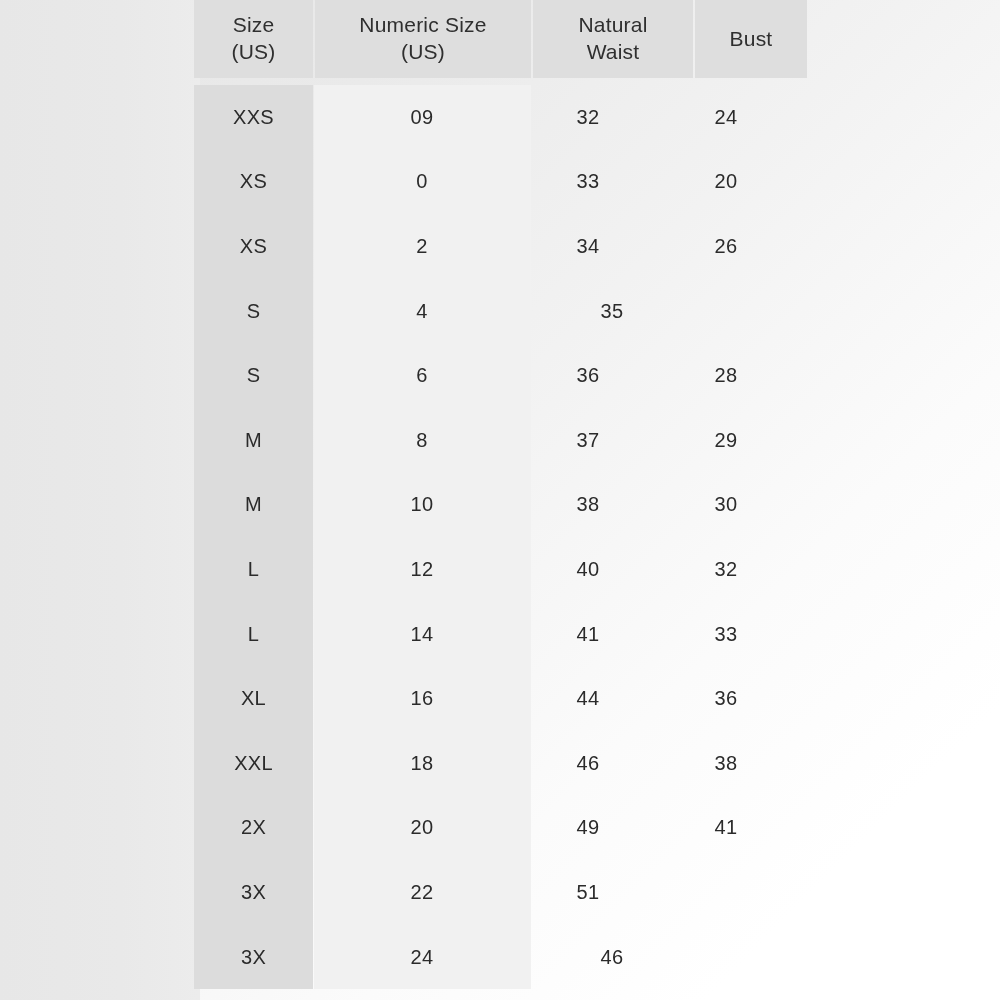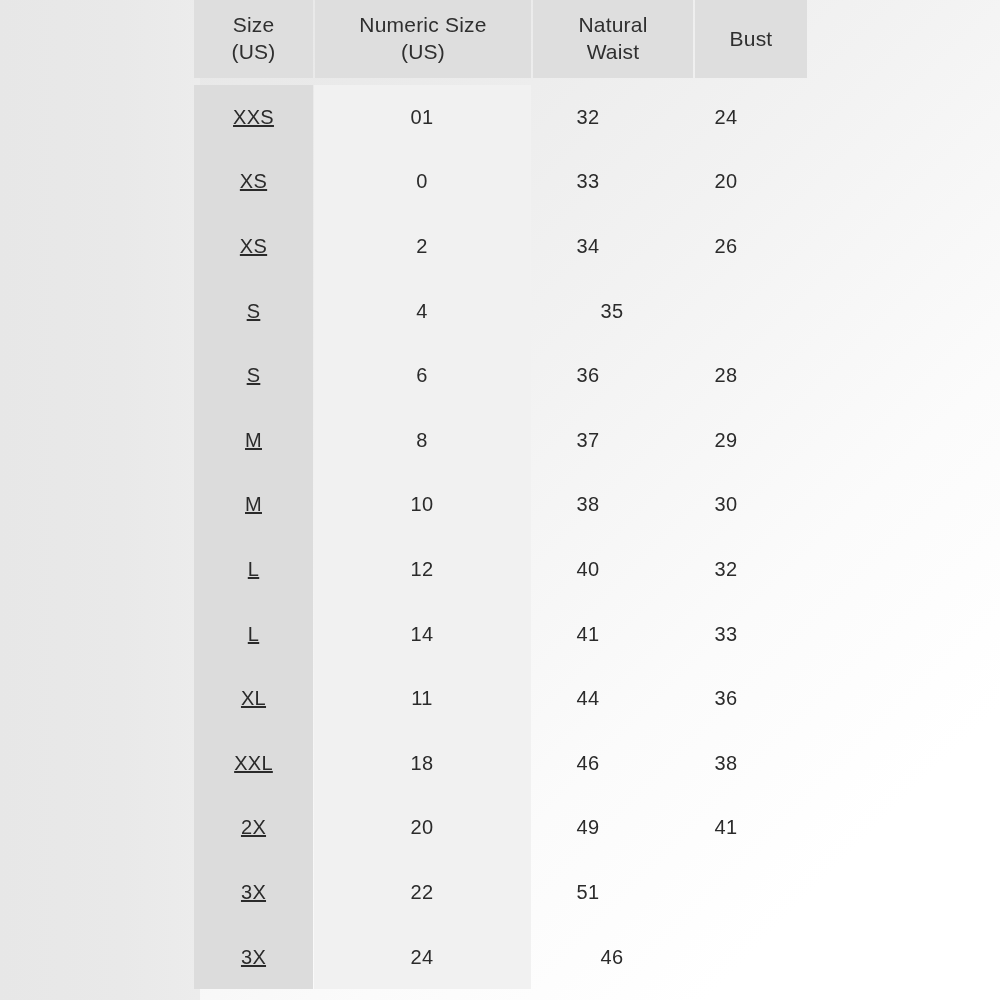--- a/index.html
+++ b/index.html
@@ -103,21 +103,21 @@
     align-items: center;
     justify-content: center;
     text-align: center;
     height: 100%;
     color: #2b2b2b;
     font-size: 20px;
     font-weight: 400;
     letter-spacing: 0.3px;
     box-sizing: border-box;
   }
-  .c-size    { width: 119px; text-decoration: underline; }
+  .c-size    { width: 119px; }
   .c-numeric { width: 218px; }
   .c-bust    { width: 114px; }
   .c-waist   { width: 162px; }
 </style>
 </head>
 <body>
 
 <div id="page">
 
   <div id="bg-sheen"></div>
@@ -149,21 +149,21 @@
       <div class="hcell" id="hcell-bust">
         <div>
           <div>Bust</div>
         </div>
       </div>
     </div>
 
     <div id="body-rows">
         <div class="row">
           <div class="cell c-size">XXS</div>
-          <div class="cell c-numeric">01</div>
+          <div class="cell c-numeric">09</div>
           <div class="cell c-bust">32</div>
           <div class="cell c-waist">24</div>
         </div>
         <div class="row">
           <div class="cell c-size">XS</div>
           <div class="cell c-numeric">0</div>
           <div class="cell c-bust">33</div>
           <div class="cell c-waist">20</div>
         </div>
         <div class="row">
@@ -202,21 +202,21 @@
           <div class="cell c-waist">32</div>
         </div>
         <div class="row">
           <div class="cell c-size">L</div>
           <div class="cell c-numeric">14</div>
           <div class="cell c-bust">41</div>
           <div class="cell c-waist">33</div>
         </div>
         <div class="row">
           <div class="cell c-size">XL</div>
-          <div class="cell c-numeric">11</div>
+          <div class="cell c-numeric">16</div>
           <div class="cell c-bust">44</div>
           <div class="cell c-waist">36</div>
         </div>
         <div class="row">
           <div class="cell c-size">XXL</div>
           <div class="cell c-numeric">18</div>
           <div class="cell c-bust">46</div>
           <div class="cell c-waist">38</div>
         </div>
         <div class="row">

